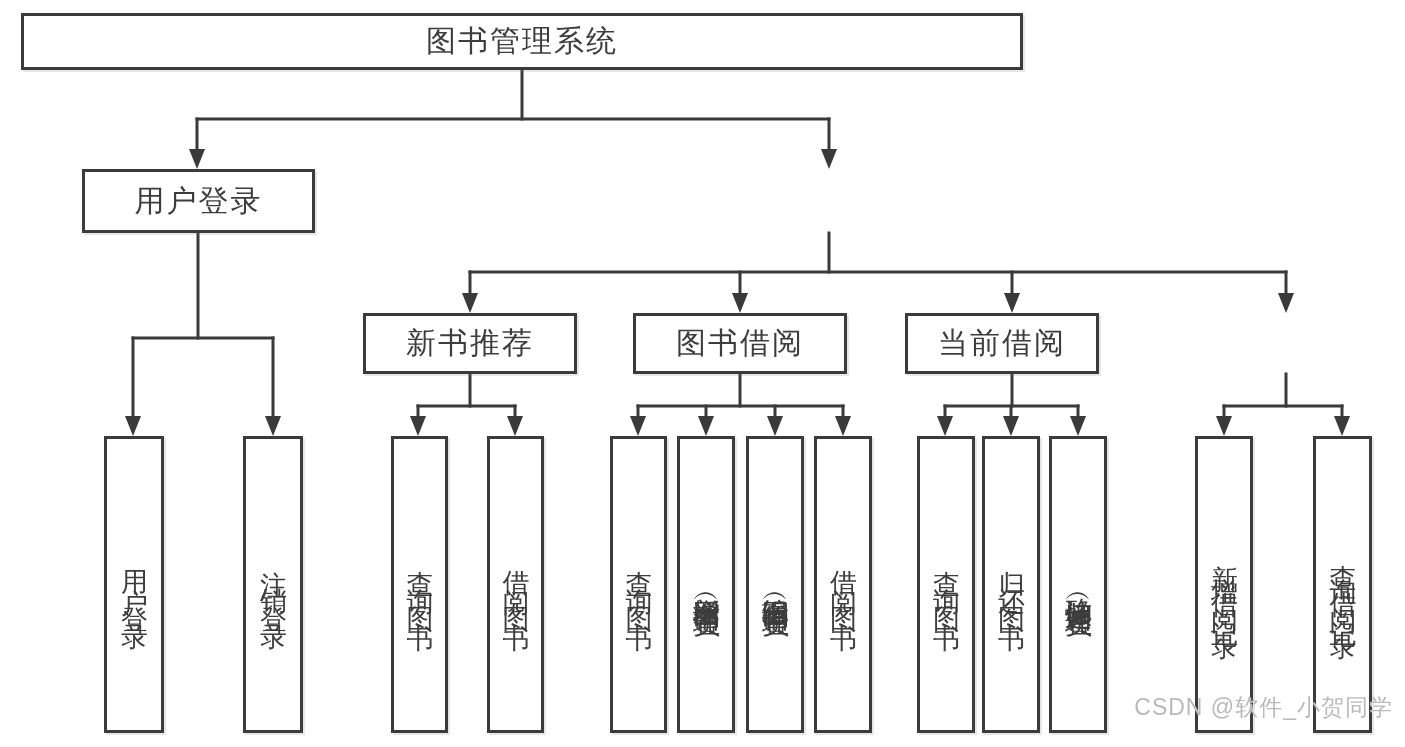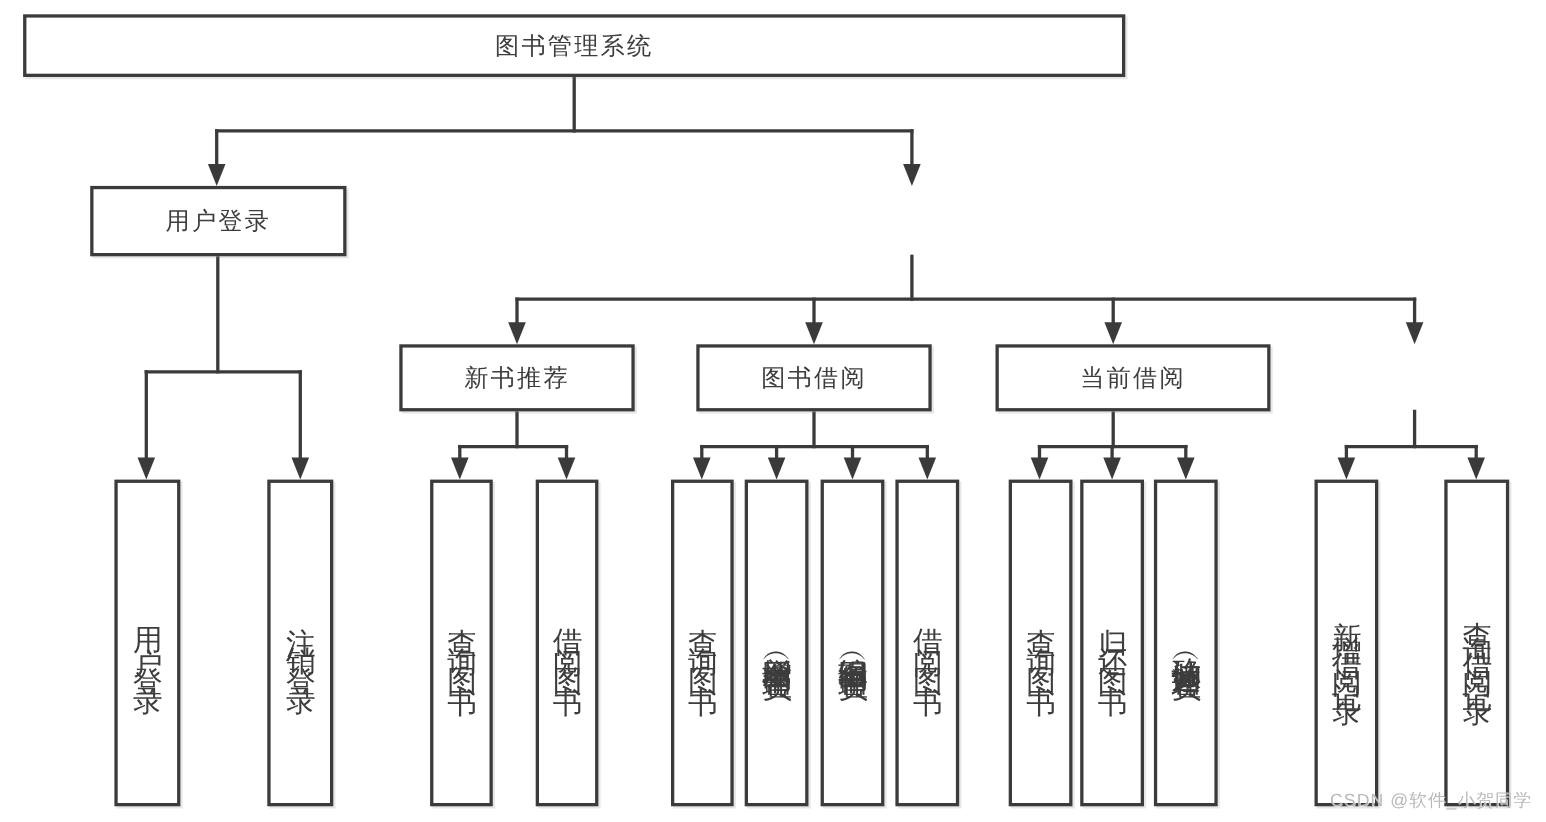--- a/index.html
+++ b/index.html
@@ -6,31 +6,31 @@
   body{font-family:"Liberation Sans","DejaVu Sans",sans-serif;}
   #canvas{position:relative;width:1405px;height:747px;background:#ffffff;overflow:hidden;}
   #wires{position:absolute;left:0;top:0;width:1405px;height:747px;}
   #wires line{stroke:#3a3a3a;stroke-width:3;stroke-linecap:square;}
   #wires polygon{fill:#3a3a3a;}
   .node{
     position:absolute;box-sizing:border-box;background:#ffffff;
     border:3px solid #3b3b3b;display:flex;align-items:center;justify-content:center;
     color:#3d3d3d;box-shadow:2px 2px 0 rgba(120,120,120,0.18);
   }
-  .hlabel{font-size:22px;letter-spacing:2px;white-space:nowrap;}
+  .hlabel{font-size:30px;letter-spacing:2px;white-space:nowrap;}
   .vlabel{
     writing-mode:vertical-rl;text-orientation:mixed;
     font-size:27px;line-height:1;white-space:nowrap;
   }
   .s4{letter-spacing:18px;}
   .s6{letter-spacing:14px;}
   .s9{letter-spacing:2px;}
   #watermark{
-    position:absolute;right:12px;bottom:8px;z-index:5;
-    font-size:16px;color:#b9b9b9;letter-spacing:1px;white-space:nowrap;
+    position:absolute;right:12px;bottom:24px;z-index:5;
+    font-size:23px;color:#b9b9b9;letter-spacing:1px;white-space:nowrap;
     text-shadow:1px 1px 0 rgba(255,255,255,0.7);
   }
 </style>
 </head>
 <body>
 
 <div id="canvas">
 
   <svg id="wires" viewBox="0 0 1405 747">
     <g>
@@ -108,21 +108,21 @@
   <div class="node" style="left:82px;top:169px;width:233px;height:64px">
     <span class="hlabel">用户登录</span>
   </div>
 
   <div class="node" style="left:633px;top:313px;width:214px;height:61px">
     <span class="hlabel">图书借阅</span>
   </div>
   <div class="node" style="left:363px;top:313px;width:214px;height:61px">
     <span class="hlabel">新书推荐</span>
   </div>
-  <div class="node" style="left:905px;top:313px;width:250px;height:61px">
+  <div class="node" style="left:905px;top:313px;width:194px;height:61px">
     <span class="hlabel">当前借阅</span>
   </div>
 
   <div class="node" style="left:104px;top:436px;width:60px;height:297px">
     <span class="vlabel s4">用户登录</span>
   </div>
   <div class="node" style="left:243px;top:436px;width:60px;height:297px">
     <span class="vlabel s4">注销登录</span>
   </div>
 

